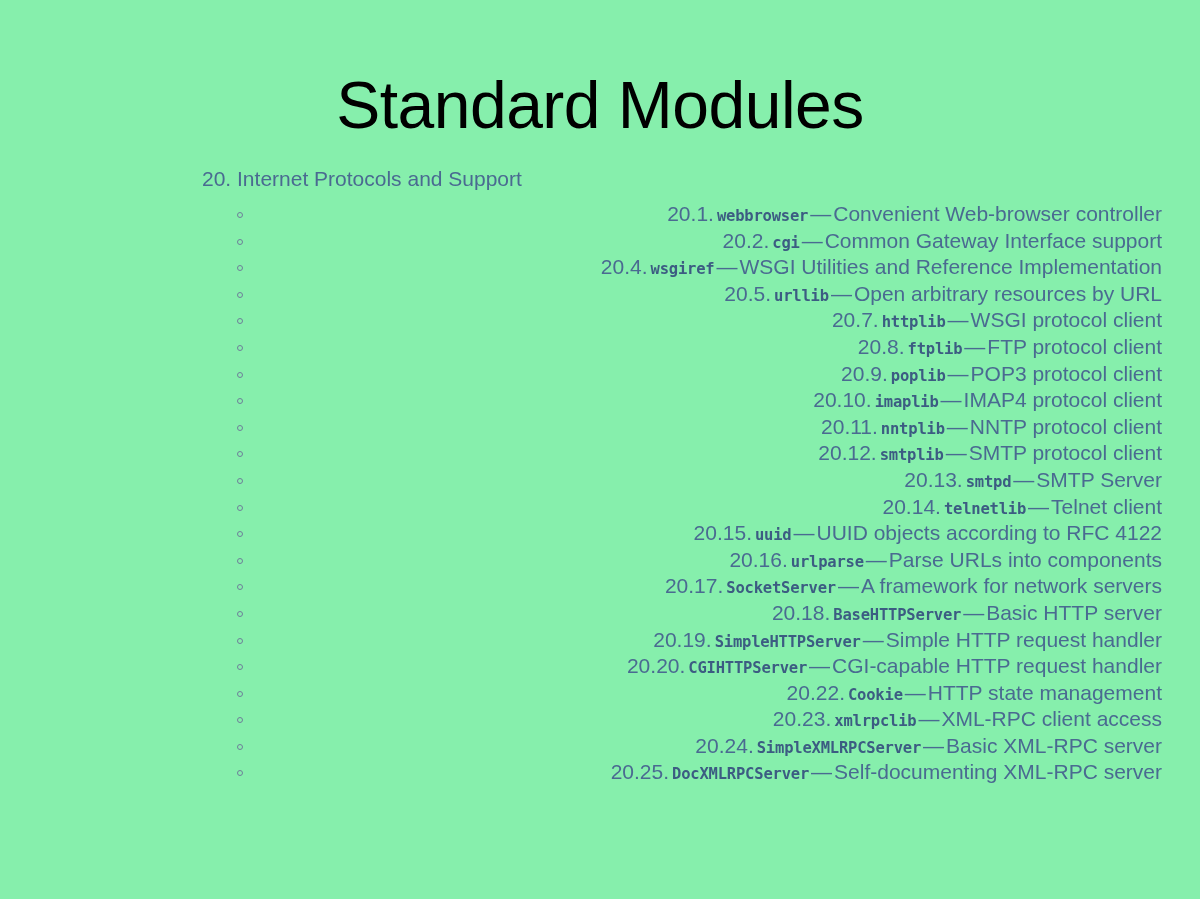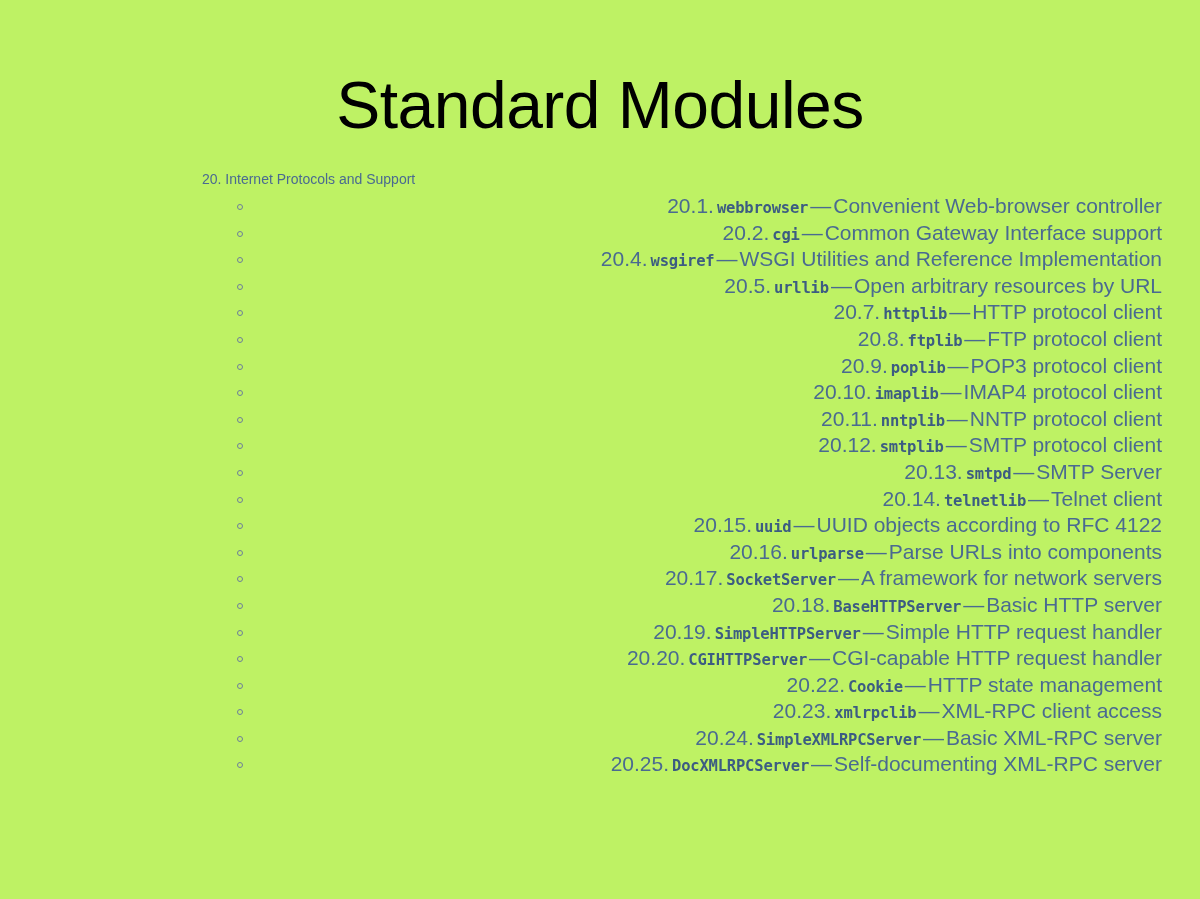--- a/index.html
+++ b/index.html
@@ -13,21 +13,21 @@
     background: #ffffff;
     font-family: "Liberation Sans", sans-serif;
     overflow: hidden;
     position: relative;
   }
 
   .slide {
     position: relative;
     width: 1200px;
     height: 899px;
-    background: #bef264;
+    background: #86efac;
   }
 
   .slide-title {
     position: absolute;
     top: 68px;
     left: 0;
     width: 1200px;
     text-align: center;
     font-family: "Liberation Sans", sans-serif;
     font-weight: 400;
@@ -40,24 +40,24 @@
 
   .content-body {
     position: absolute;
     top: 166px;
     left: 202px;
     width: 960px;
   }
 
   .section-heading {
     font-family: "Liberation Sans", sans-serif;
-    font-size: 14px;
+    font-size: 21px;
     line-height: 26px;
     color: #4a6a91;
-    margin: 0 0 1px 0;
+    margin: 0 0 9px 0;
     white-space: nowrap;
   }
 
   .module-list {
     list-style: none;
     margin: 0;
     padding: 0;
   }
 
   .module-item {
@@ -119,21 +119,21 @@
 
   <div class="content-body">
 
     <div class="section-heading">20. Internet Protocols and Support</div>
 
     <ul class="module-list" id="module-list">
         <li class="module-item"><span class="bullet-ring"></span><span class="item-number">20.1.</span><span class="module-name">webbrowser</span><span class="dash-sep">—</span><span class="module-desc">Convenient Web-browser controller</span></li>
         <li class="module-item"><span class="bullet-ring"></span><span class="item-number">20.2.</span><span class="module-name">cgi</span><span class="dash-sep">—</span><span class="module-desc">Common Gateway Interface support</span></li>
         <li class="module-item"><span class="bullet-ring"></span><span class="item-number">20.4.</span><span class="module-name">wsgiref</span><span class="dash-sep">—</span><span class="module-desc">WSGI Utilities and Reference Implementation</span></li>
         <li class="module-item"><span class="bullet-ring"></span><span class="item-number">20.5.</span><span class="module-name">urllib</span><span class="dash-sep">—</span><span class="module-desc">Open arbitrary resources by URL</span></li>
-        <li class="module-item"><span class="bullet-ring"></span><span class="item-number">20.7.</span><span class="module-name">httplib</span><span class="dash-sep">—</span><span class="module-desc">HTTP protocol client</span></li>
+        <li class="module-item"><span class="bullet-ring"></span><span class="item-number">20.7.</span><span class="module-name">httplib</span><span class="dash-sep">—</span><span class="module-desc">WSGI protocol client</span></li>
         <li class="module-item"><span class="bullet-ring"></span><span class="item-number">20.8.</span><span class="module-name">ftplib</span><span class="dash-sep">—</span><span class="module-desc">FTP protocol client</span></li>
         <li class="module-item"><span class="bullet-ring"></span><span class="item-number">20.9.</span><span class="module-name">poplib</span><span class="dash-sep">—</span><span class="module-desc">POP3 protocol client</span></li>
         <li class="module-item"><span class="bullet-ring"></span><span class="item-number">20.10.</span><span class="module-name">imaplib</span><span class="dash-sep">—</span><span class="module-desc">IMAP4 protocol client</span></li>
         <li class="module-item"><span class="bullet-ring"></span><span class="item-number">20.11.</span><span class="module-name">nntplib</span><span class="dash-sep">—</span><span class="module-desc">NNTP protocol client</span></li>
         <li class="module-item"><span class="bullet-ring"></span><span class="item-number">20.12.</span><span class="module-name">smtplib</span><span class="dash-sep">—</span><span class="module-desc">SMTP protocol client</span></li>
         <li class="module-item"><span class="bullet-ring"></span><span class="item-number">20.13.</span><span class="module-name">smtpd</span><span class="dash-sep">—</span><span class="module-desc">SMTP Server</span></li>
         <li class="module-item"><span class="bullet-ring"></span><span class="item-number">20.14.</span><span class="module-name">telnetlib</span><span class="dash-sep">—</span><span class="module-desc">Telnet client</span></li>
         <li class="module-item"><span class="bullet-ring"></span><span class="item-number">20.15.</span><span class="module-name">uuid</span><span class="dash-sep">—</span><span class="module-desc">UUID objects according to RFC 4122</span></li>
         <li class="module-item"><span class="bullet-ring"></span><span class="item-number">20.16.</span><span class="module-name">urlparse</span><span class="dash-sep">—</span><span class="module-desc">Parse URLs into components</span></li>
         <li class="module-item"><span class="bullet-ring"></span><span class="item-number">20.17.</span><span class="module-name">SocketServer</span><span class="dash-sep">—</span><span class="module-desc">A framework for network servers</span></li>

